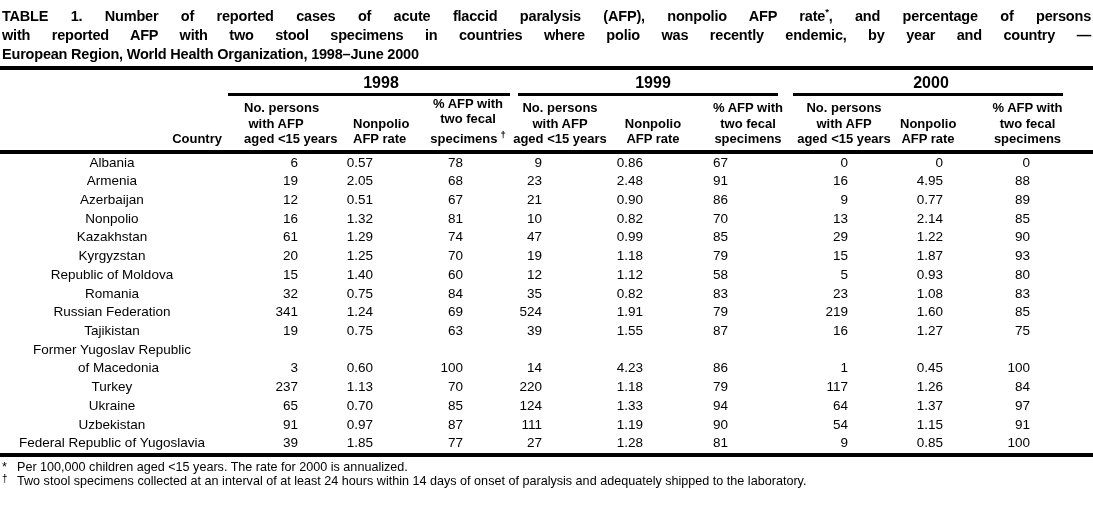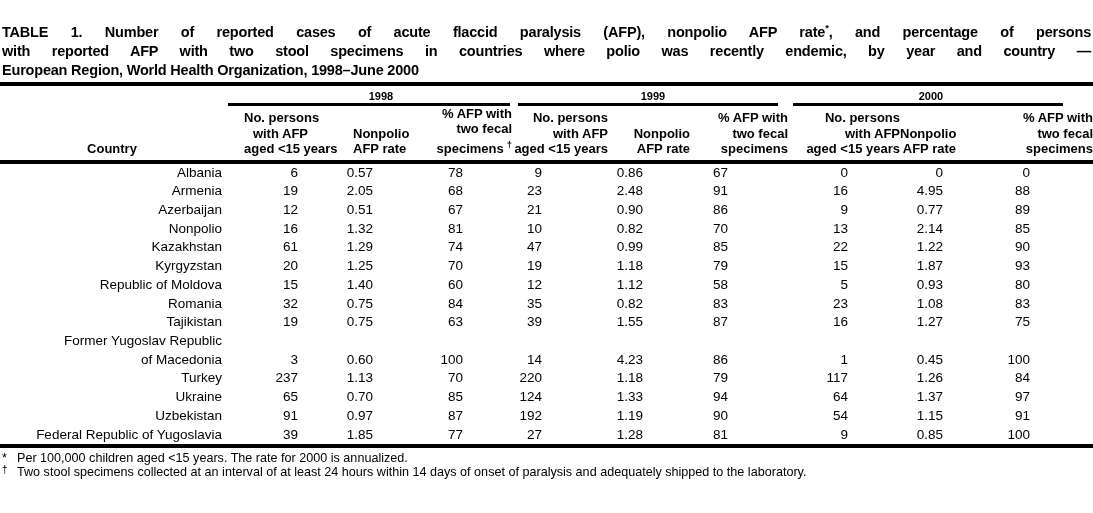--- a/index.html
+++ b/index.html
@@ -3,41 +3,41 @@
 <meta charset="utf-8">
 <style>
   * { box-sizing: border-box; }
   html,body { margin:0; padding:0; }
   body {
     width:1093px; height:513px; overflow:hidden;
     background:#ffffff; color:#000000;
     font-family:"Liberation Sans", sans-serif;
   }
   
-  .title { padding:2px 2px 0 2px; font-weight:bold; font-size:14.5px; line-height:19px; letter-spacing:-0.2px;margin-top:16px; }
+  .title { padding:2px 2px 0 2px; font-weight:bold; font-size:14.5px; line-height:19px; letter-spacing:-0.2px; }
   .tj { text-align:justify; text-align-last:justify; text-justify:inter-word; }
   .title sup { font-size:9.5px; }
   
   .rule { background:#000; width:1093px; }
   .rule-top { height:4px; margin-top:2px; }
   .rule-bottom { height:4px; }
   
   table { width:1093px; border-collapse:collapse; table-layout:fixed; }
   thead th { padding:0; font-weight:bold; font-size:13px; vertical-align:bottom; white-space:nowrap; overflow:visible; }
-  .year-cell > div { font-size:11px; text-align:center; border-bottom:3px solid #000; padding-top:4px; padding-bottom:1px; }
+  .year-cell > div { font-size:16px; text-align:center; border-bottom:3px solid #000; padding-top:4px; padding-bottom:1px; }
   .y0 > div { margin-left:6px;  margin-right:2px;  padding-left:24px; }
   .y1 > div { margin-left:6px;  margin-right:10px; padding-left:10px; }
   .y2 > div { margin-left:5px;  margin-right:30px; padding-left:6px; }
-  tr.colheads th { border-bottom:4px solid #000; padding-bottom:3px; line-height:15.5px; text-align:right; }
-  tr.colheads th.country { text-align:center; padding-left:2px; }
+  tr.colheads th { border-bottom:4px solid #000; padding-bottom:3px; line-height:15.5px; text-align:center; }
+  tr.colheads th.country { text-align:right; padding-left:2px; }
   thead sup { font-size:9.5px; margin-left:3px; }
   .h0 { padding-left:22px; } .h1 { padding-left:45px; } .h2 { padding-left:39px; }
   .h3 { padding-right:8px; } .h5 { padding-left:18px; } .h7 { padding-right:6px; }
   tbody td { font-size:13.5px; height:18.7px; line-height:18.7px; padding:0; white-space:nowrap; text-align:right; overflow:visible; }
-  tbody td.country { text-align:right; padding-left:2px; }
+  tbody td.country { text-align:center; padding-left:2px; }
   tbody td.country.indent { padding-left:15px;margin-top:36px; }
   .c0 { padding-right:10px; } .c1 { padding-right:12px; } .c2 { padding-right:49px; }
   .c3 { padding-right:74px; } .c4 { padding-right:47px; } .c5 { padding-right:60px; }
   .c6 { padding-right:52px; } .c7 { padding-right:19px; } .c8 { padding-right:63px; }
   
   .footnotes { padding:3px 2px 0 2px; font-size:12.6px; line-height:14px; }
   .fn { white-space:nowrap; }
   .m { display:inline-block; width:15px; }
   .m.dag { font-size:10px; position:relative; top:-3px; }
 </style>
@@ -174,21 +174,21 @@
         <td class="c8">85</td>
       </tr>
       <tr>
         <td class="country">Kazakhstan</td>
         <td class="c0">61</td>
         <td class="c1">1.29</td>
         <td class="c2">74</td>
         <td class="c3">47</td>
         <td class="c4">0.99</td>
         <td class="c5">85</td>
-        <td class="c6">22</td>
+        <td class="c6">29</td>
         <td class="c7">1.22</td>
         <td class="c8">90</td>
       </tr>
       <tr>
         <td class="country">Kyrgyzstan</td>
         <td class="c0">20</td>
         <td class="c1">1.25</td>
         <td class="c2">70</td>
         <td class="c3">19</td>
         <td class="c4">1.18</td>
@@ -215,20 +215,32 @@
         <td class="c1">0.75</td>
         <td class="c2">84</td>
         <td class="c3">35</td>
         <td class="c4">0.82</td>
         <td class="c5">83</td>
         <td class="c6">23</td>
         <td class="c7">1.08</td>
         <td class="c8">83</td>
       </tr>
       <tr>
+        <td class="country">Russian Federation</td>
+        <td class="c0">341</td>
+        <td class="c1">1.24</td>
+        <td class="c2">69</td>
+        <td class="c3">524</td>
+        <td class="c4">1.91</td>
+        <td class="c5">79</td>
+        <td class="c6">219</td>
+        <td class="c7">1.60</td>
+        <td class="c8">85</td>
+      </tr>
+      <tr>
         <td class="country">Tajikistan</td>
         <td class="c0">19</td>
         <td class="c1">0.75</td>
         <td class="c2">63</td>
         <td class="c3">39</td>
         <td class="c4">1.55</td>
         <td class="c5">87</td>
         <td class="c6">16</td>
         <td class="c7">1.27</td>
         <td class="c8">75</td>
@@ -279,21 +291,21 @@
         <td class="c5">94</td>
         <td class="c6">64</td>
         <td class="c7">1.37</td>
         <td class="c8">97</td>
       </tr>
       <tr>
         <td class="country">Uzbekistan</td>
         <td class="c0">91</td>
         <td class="c1">0.97</td>
         <td class="c2">87</td>
-        <td class="c3">192</td>
+        <td class="c3">111</td>
         <td class="c4">1.19</td>
         <td class="c5">90</td>
         <td class="c6">54</td>
         <td class="c7">1.15</td>
         <td class="c8">91</td>
       </tr>
       <tr>
         <td class="country">Federal Republic of Yugoslavia</td>
         <td class="c0">39</td>
         <td class="c1">1.85</td>

